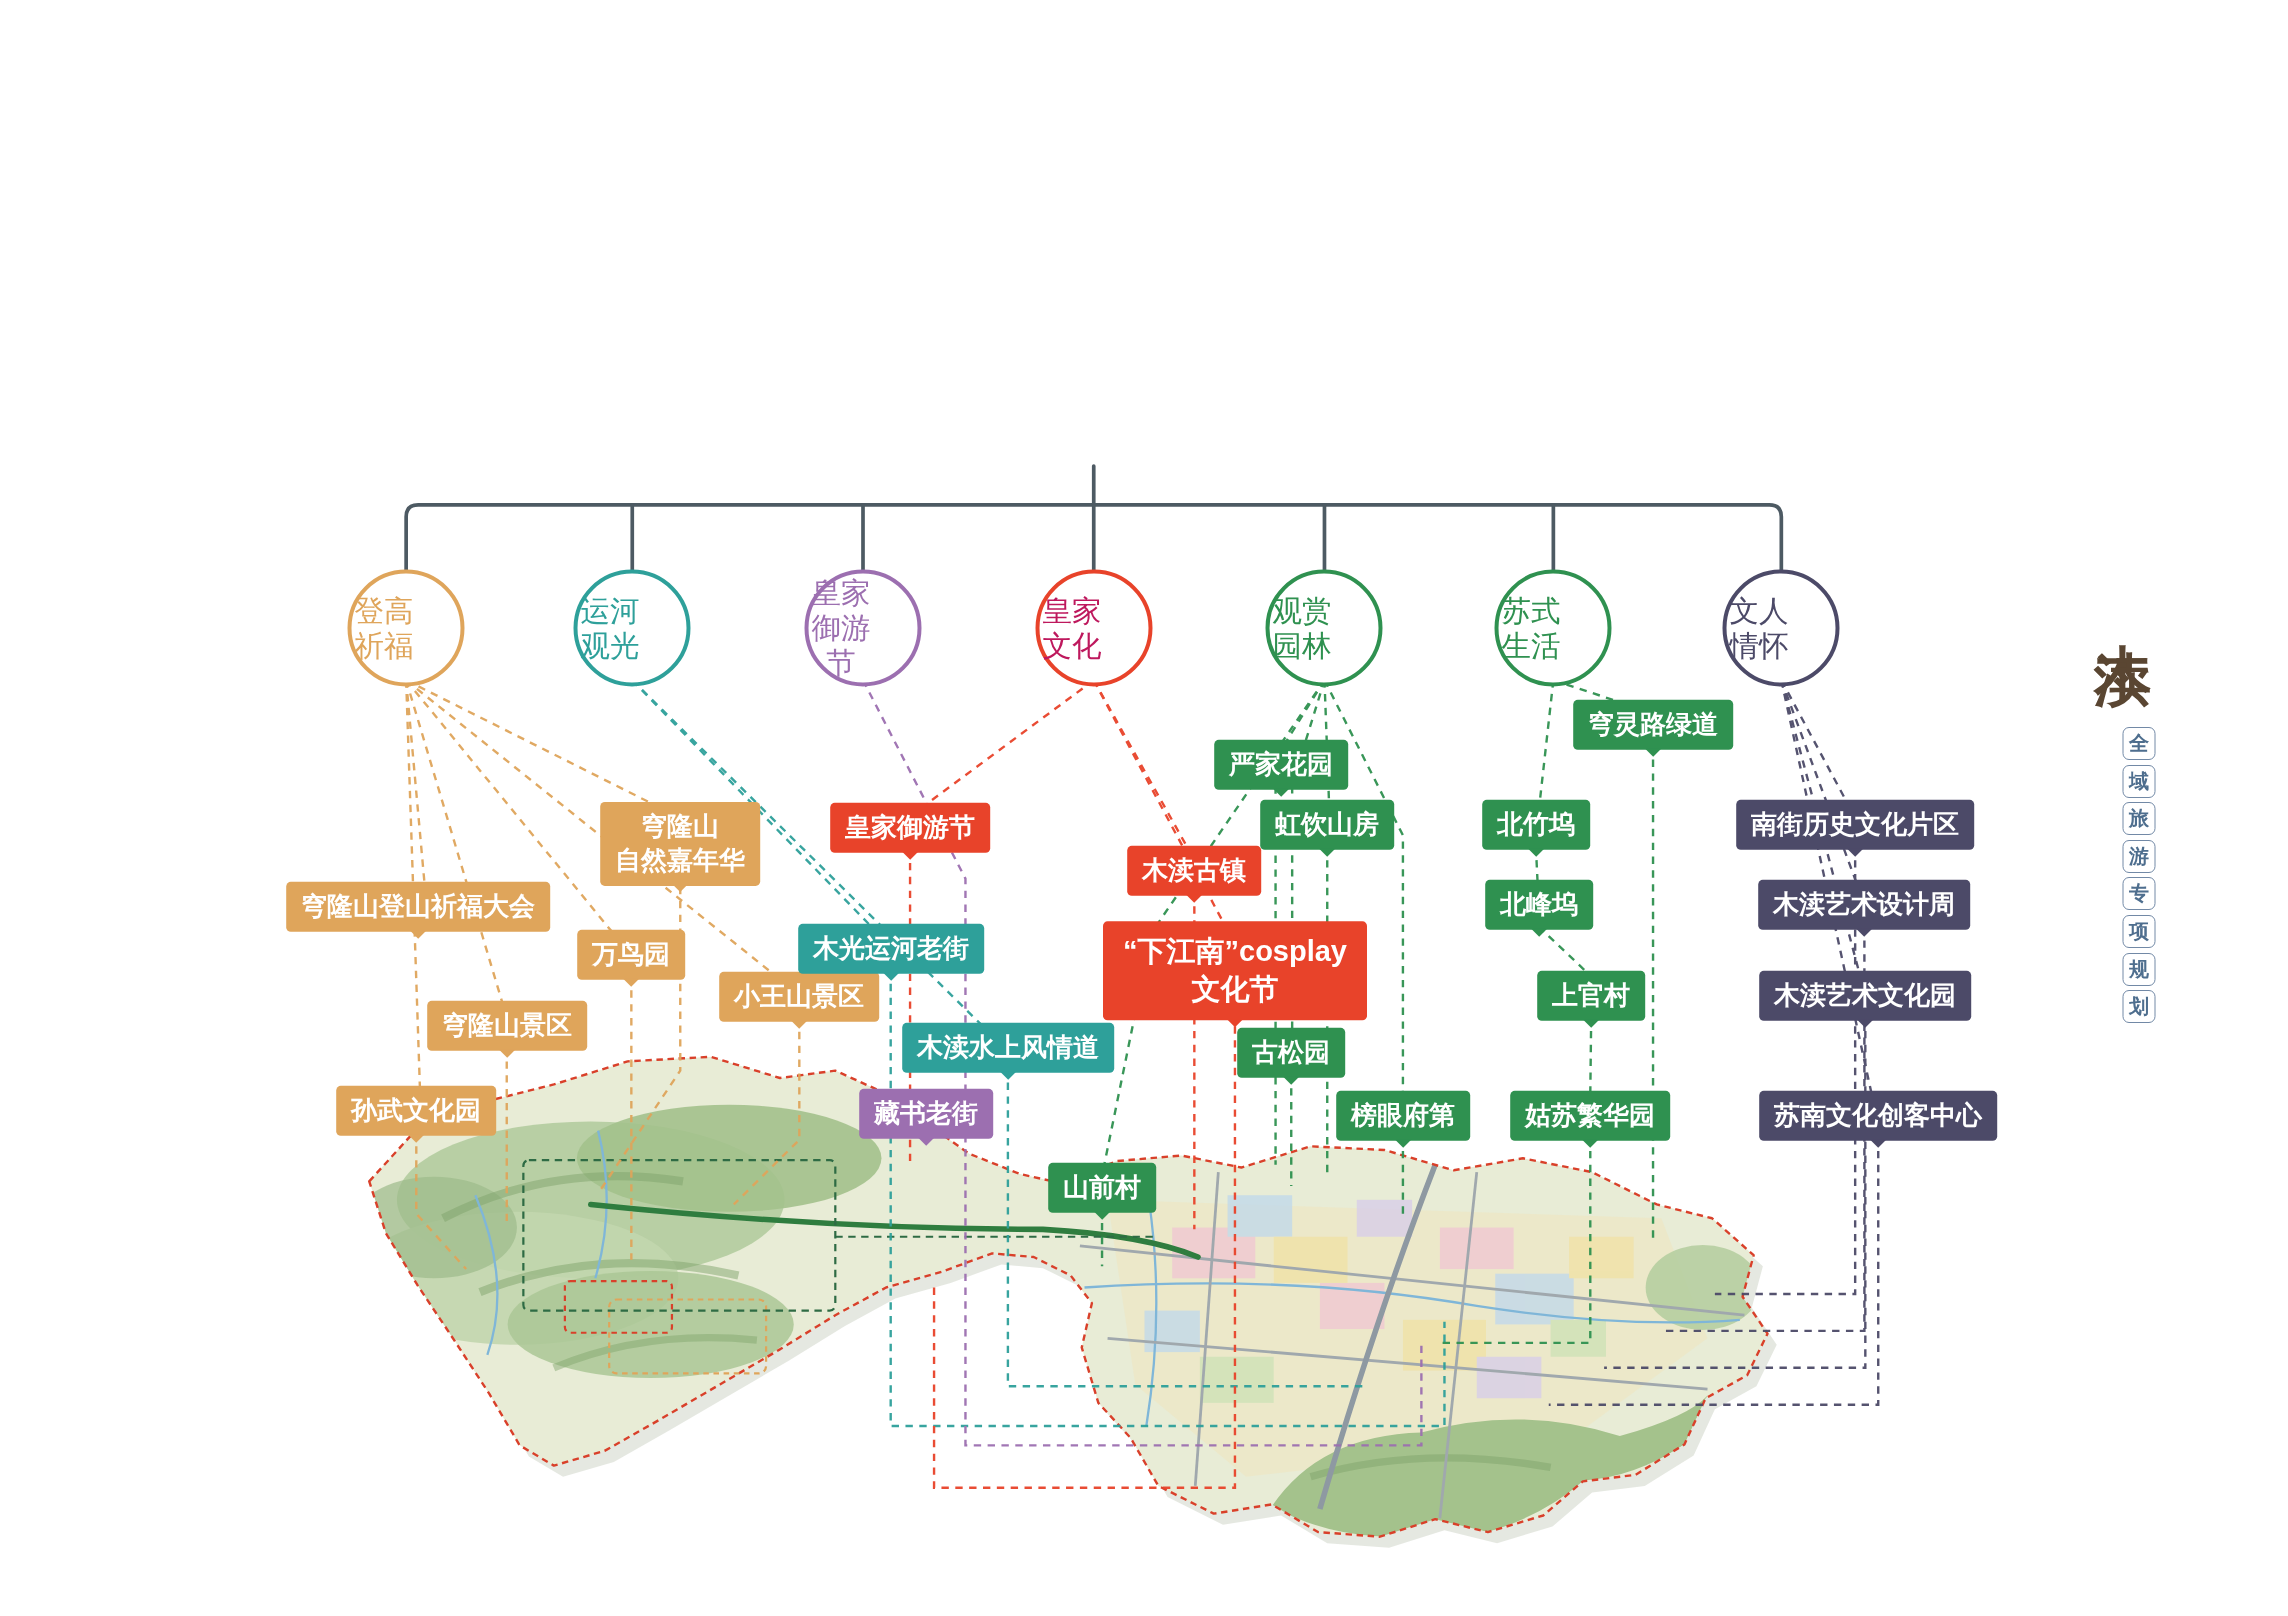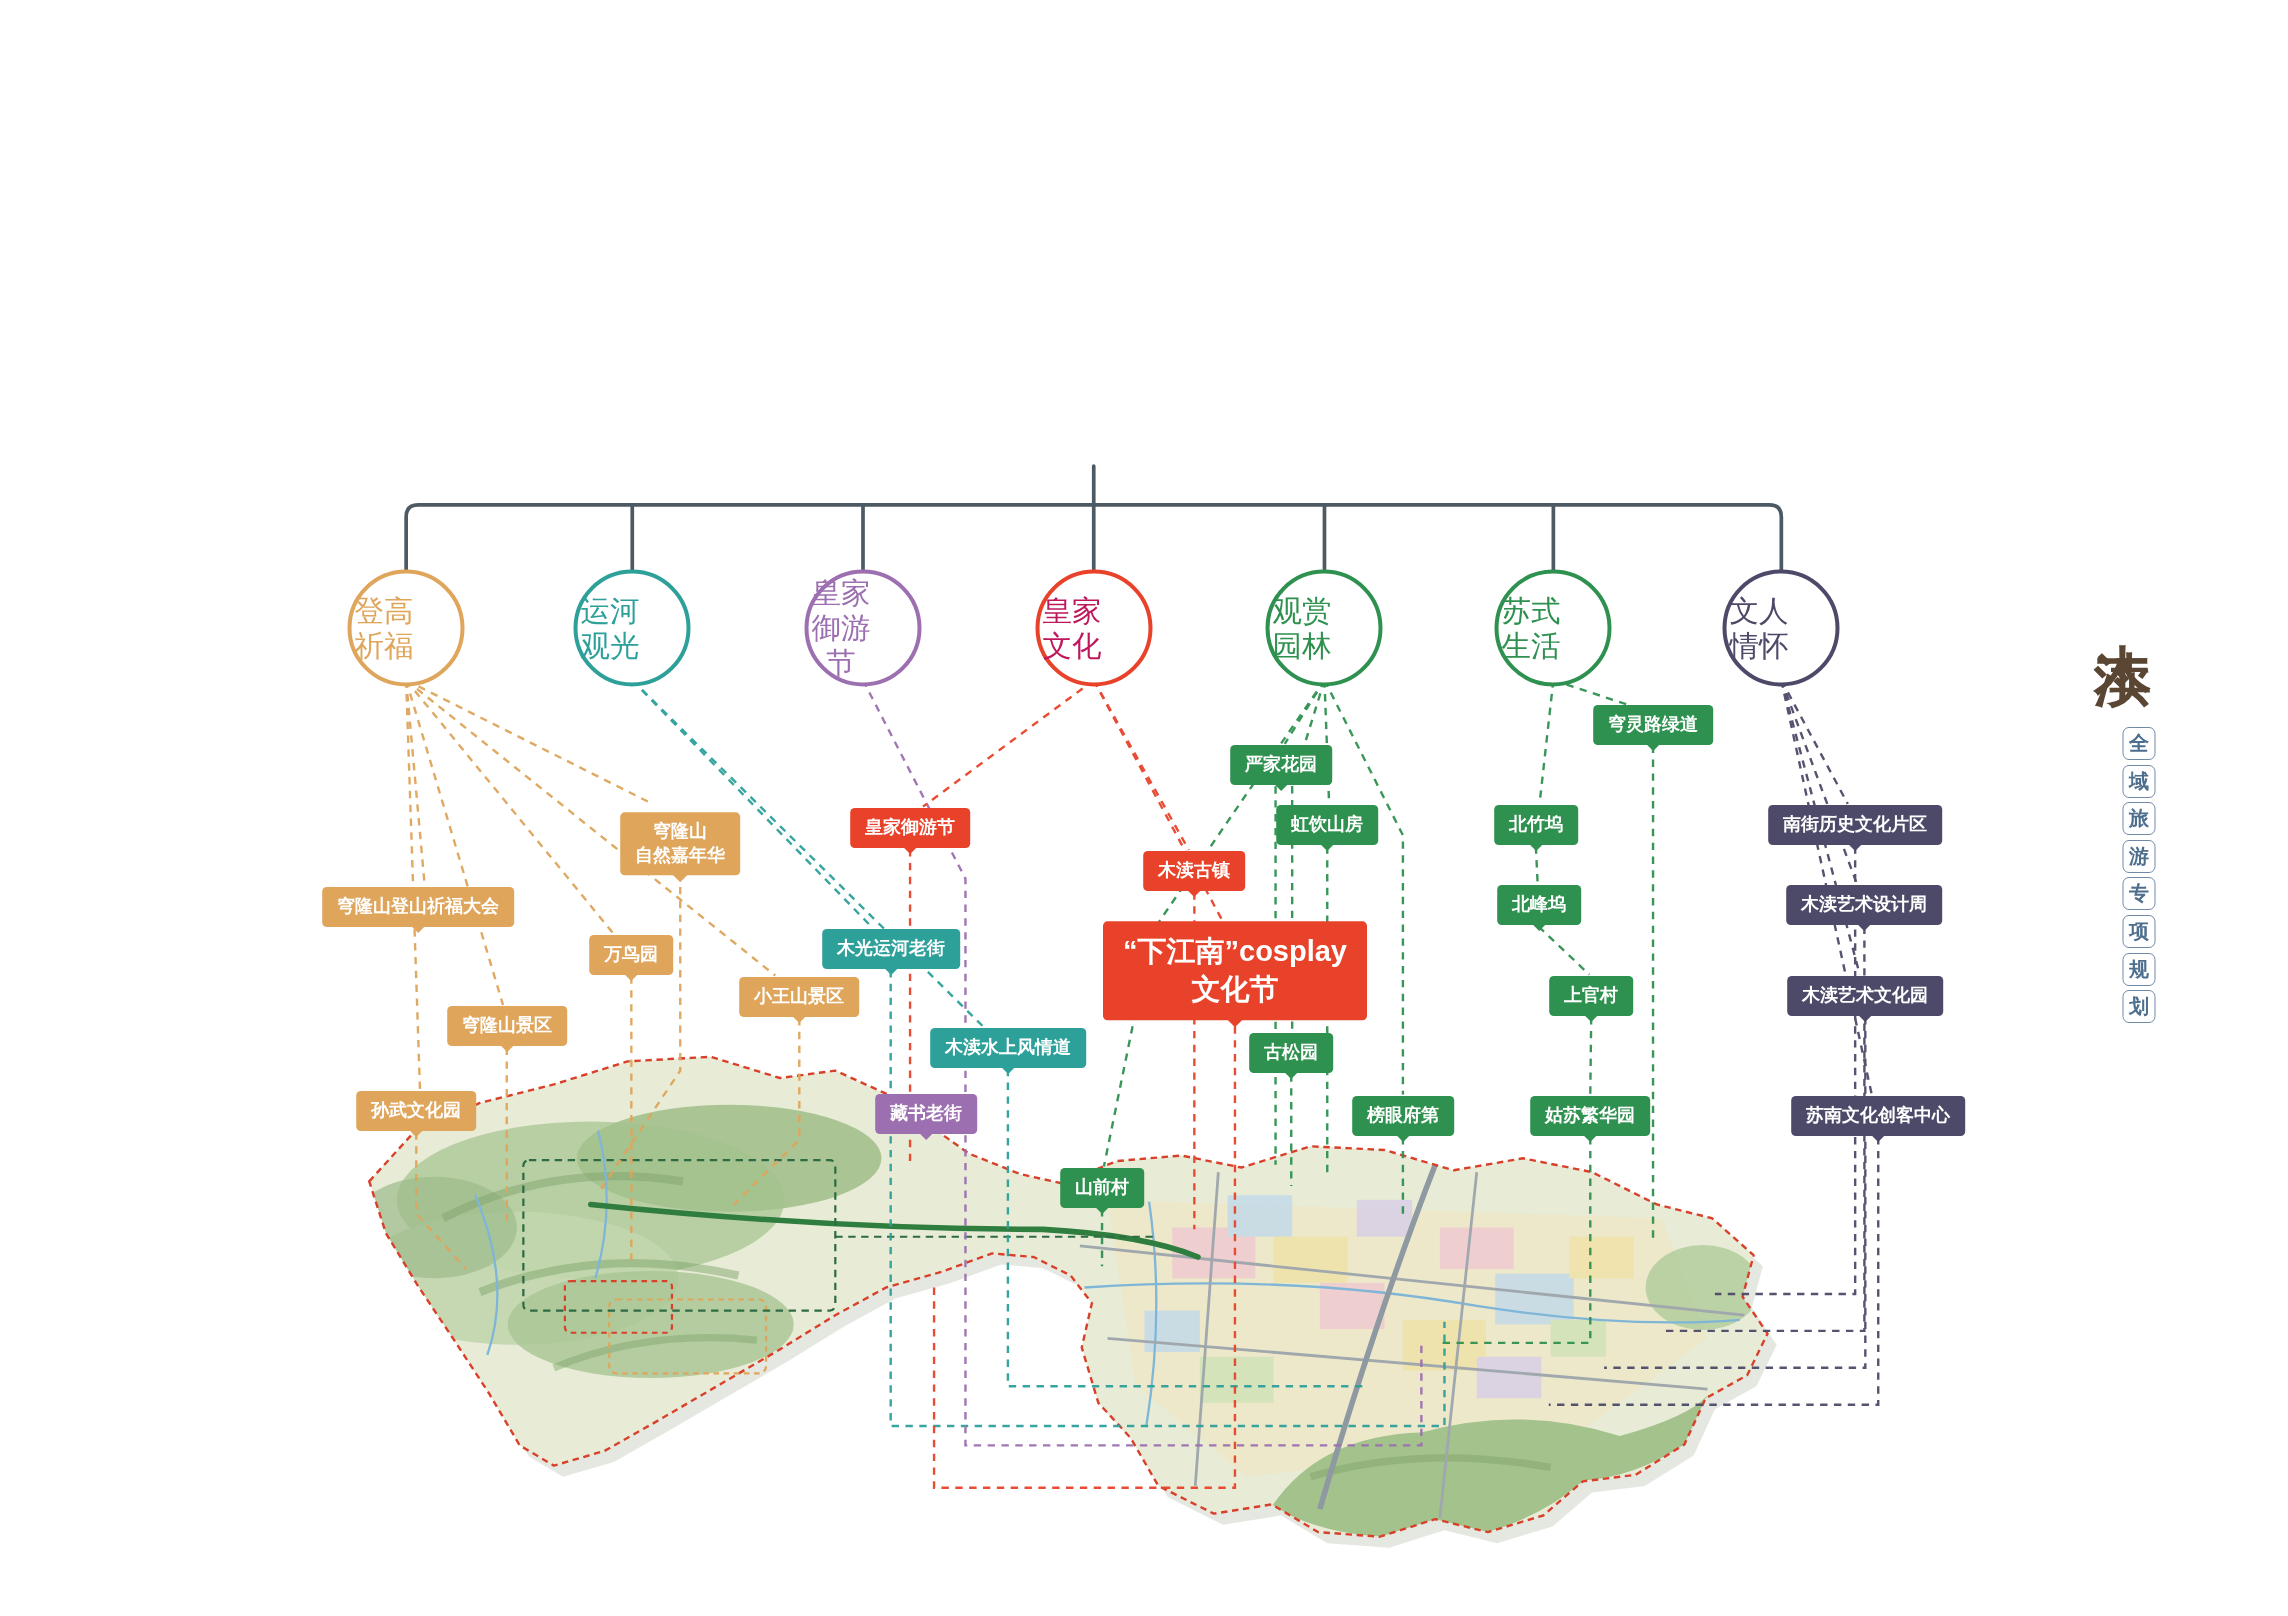--- a/index.html
+++ b/index.html
@@ -19,21 +19,21 @@
   .cat span{display:block;width:2.2em;}
   .c-orange{border-color:#DFA55B;color:#DFA55B}
   .c-teal{border-color:#2EA09A;color:#2EA09A}
   .c-purple{border-color:#9C6FB0;color:#9C6FB0}
   .c-red{border-color:#E8432A;color:#be185d}
   .c-green{border-color:#2F9150;color:#2F9150}
   .c-navy{border-color:#4C4A68;color:#4C4A68}
 
   
   .badge{position:absolute;transform:translate(-50%,-50%);color:#fff;font-weight:bold;
-         font-size:18px;padding:8.3px 14.8px;border-radius:4.6px;white-space:pre-line;
+         font-size:26px;padding:8.3px 14.8px;border-radius:4.6px;white-space:pre-line;
          text-align:center;line-height:1.3;z-index:3;}
   .badge::after{content:"";position:absolute;top:100%;left:50%;transform:translateX(-50%);
                 margin-top:-1.8px;border:8.3px solid transparent;}
   .b-orange{background:#DFA55B}.b-orange::after{border-top-color:#DFA55B}
   .b-teal{background:#2EA09A}.b-teal::after{border-top-color:#2EA09A}
   .b-purple{background:#9C6FB0}.b-purple::after{border-top-color:#9C6FB0}
   .b-red{background:#E8432A}.b-red::after{border-top-color:#E8432A}
   .b-green{background:#2F9150}.b-green::after{border-top-color:#2F9150}
   .b-navy{background:#4C4A68}.b-navy::after{border-top-color:#4C4A68}
   .badge.big{font-size:29px;padding:12px 20px;}

